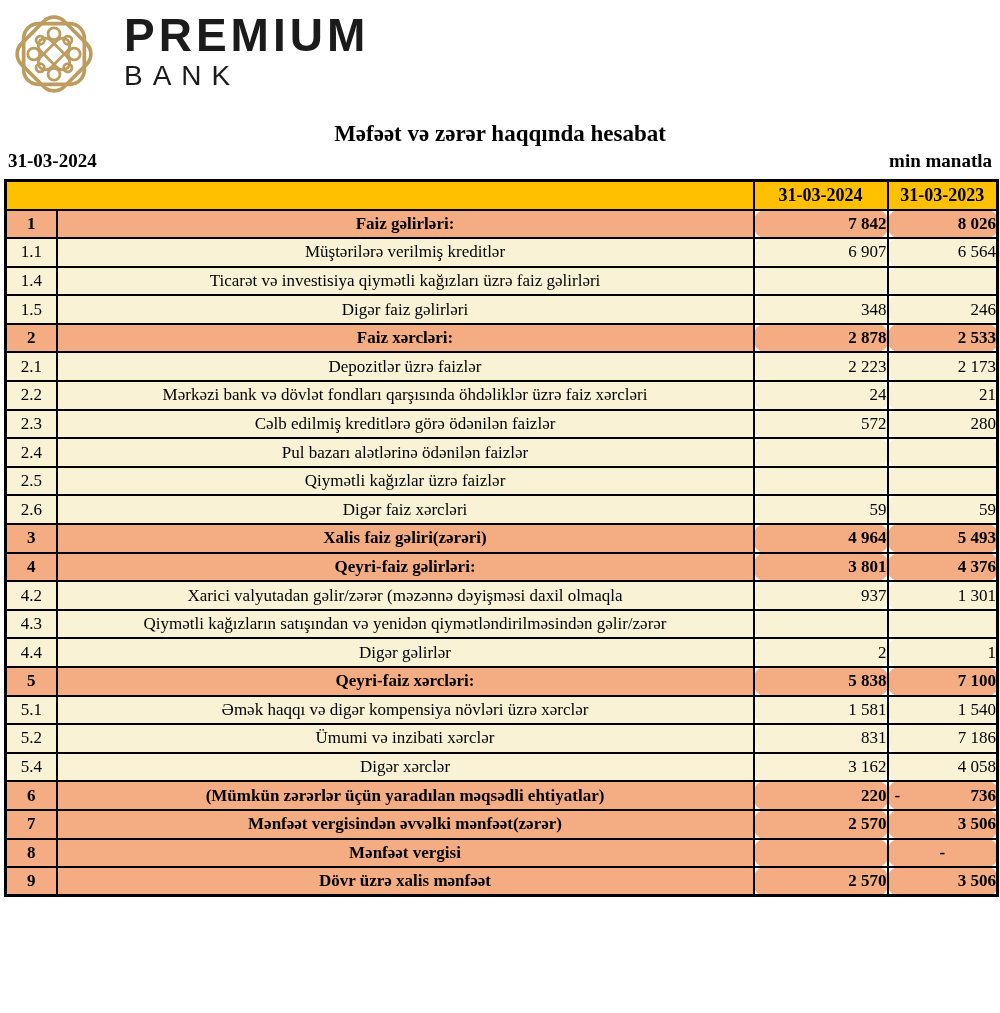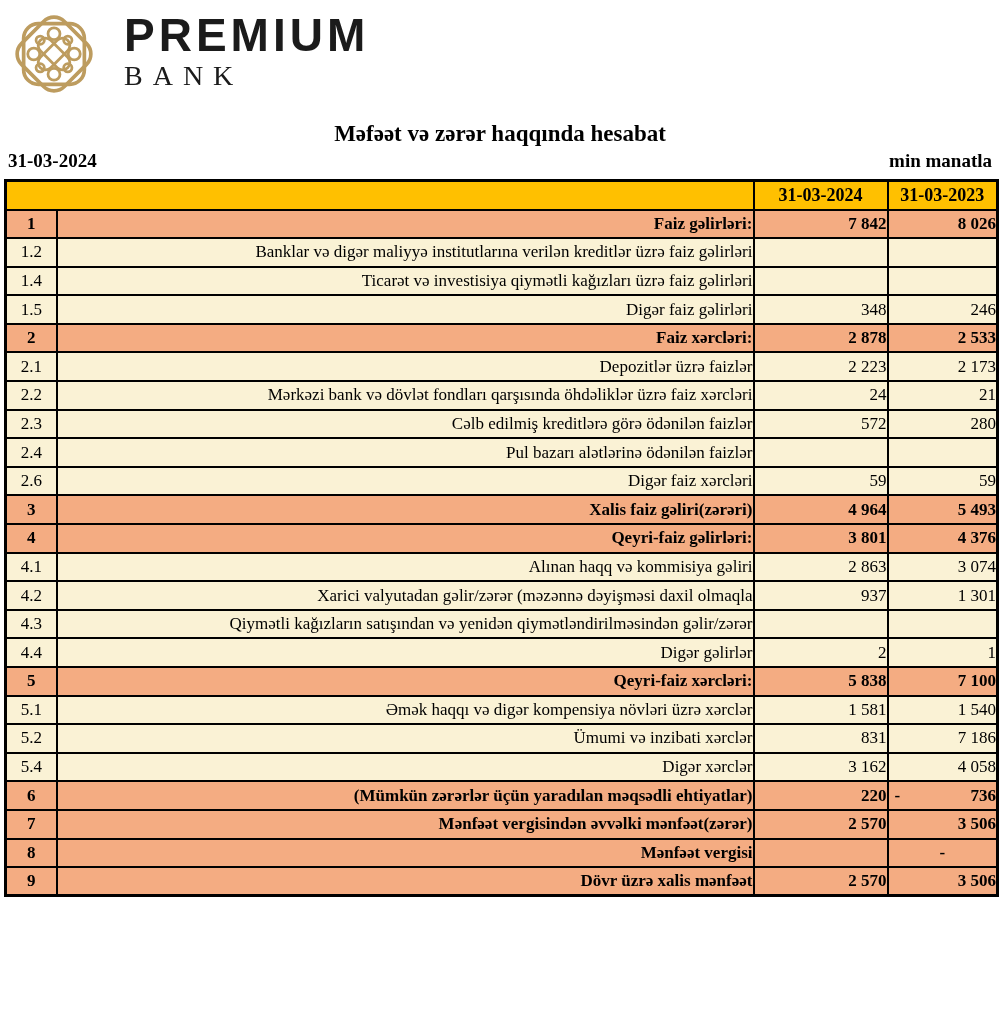--- a/index.html
+++ b/index.html
@@ -9,21 +9,21 @@
   }
   
   .brand-row{display:flex;align-items:flex-start;padding:8px 16px 0 8px;height:100px;box-sizing:border-box;}
   .logo-svg{width:92px;height:92px;display:block;}
   .wordmark{margin-left:24px;padding-top:4px;}
   .wordmark-main{
     font-family:"Liberation Sans", sans-serif;font-weight:bold;
     font-size:46px;line-height:1.0;letter-spacing:4px;color:#1b1b1b;
   }
   .wordmark-sub{
-    font-family:Liberation Serif, serif;font-weight:normal;
+    font-family:Liberation Sans, sans-serif;font-weight:normal;
     font-size:28px;line-height:1.05;letter-spacing:10px;color:#1b1b1b;margin-top:3px;
   }
   
   .report-title{
     text-align:center;font-weight:bold;font-size:23px;line-height:24px;margin-top:22px;
   }
   .subhead{
     display:flex;justify-content:space-between;align-items:baseline;
     font-weight:bold;font-size:19px;line-height:26px;padding:0 8px 0 8px;margin-top:2px;
   }
@@ -39,22 +39,22 @@
     font-size:17px;vertical-align:middle;
     padding:0;
   }
   tr.h{height:29px;}
   tr.r{height:28.6px;}
   th.gold{background:#FFC000;}
   th.gold.date{font-weight:bold;font-size:18px;text-align:center;}
   tr.normal td{background:#FAF2D5;}
   tr.section td{background:#F4AC82;font-weight:bold;}
   td.num{text-align:center;}
-  td.desc{text-align:right;padding-left:6px;}
-  td.val{text-align:right;padding-right:9px;}
+  td.desc{text-align:center;padding-left:6px;}
+  td.val{text-align:right;padding-right:9px;border-radius:11px;}
   td.val.center{text-align:center;padding-right:0;}
   .split{display:flex;justify-content:space-between;padding-left:6px;}
   col.c-num{width:51px;}
   col.c-desc{width:697px;}
   col.c-v1{width:134px;}
   col.c-v2{width:110px;}
 </style>
 </head>
 <body>
 
@@ -102,24 +102,24 @@
     </tr>
   </thead>
   <tbody id="pl-body">
       <tr class="r section">
     <td class="num">1</td>
     <td class="desc">Faiz gəlirləri:</td>
     <td class="val">7 842</td>
     <td class="val">8 026</td>
   </tr>
       <tr class="r normal">
-    <td class="num">1.2</td>
-    <td class="desc">Banklar və digər maliyyə institutlarına verilən kreditlər üzrə faiz gəlirləri</td>
-    <td class="val"></td>
-    <td class="val"></td>
+    <td class="num">1.1</td>
+    <td class="desc">Müştərilərə verilmiş kreditlər</td>
+    <td class="val">6 907</td>
+    <td class="val">6 564</td>
   </tr>
       <tr class="r normal">
     <td class="num">1.4</td>
     <td class="desc">Ticarət və investisiya qiymətli kağızları üzrə faiz gəlirləri</td>
     <td class="val"></td>
     <td class="val"></td>
   </tr>
       <tr class="r normal">
     <td class="num">1.5</td>
     <td class="desc">Digər faiz gəlirləri</td>
@@ -150,42 +150,42 @@
     <td class="val">572</td>
     <td class="val">280</td>
   </tr>
       <tr class="r normal">
     <td class="num">2.4</td>
     <td class="desc">Pul bazarı alətlərinə ödənilən faizlər</td>
     <td class="val"></td>
     <td class="val"></td>
   </tr>
       <tr class="r normal">
+    <td class="num">2.5</td>
+    <td class="desc">Qiymətli kağızlar üzrə faizlər</td>
+    <td class="val"></td>
+    <td class="val"></td>
+  </tr>
+      <tr class="r normal">
     <td class="num">2.6</td>
     <td class="desc">Digər faiz xərcləri</td>
     <td class="val">59</td>
     <td class="val">59</td>
   </tr>
       <tr class="r section">
     <td class="num">3</td>
     <td class="desc">Xalis faiz gəliri(zərəri)</td>
     <td class="val">4 964</td>
     <td class="val">5 493</td>
   </tr>
       <tr class="r section">
     <td class="num">4</td>
     <td class="desc">Qeyri-faiz gəlirləri:</td>
     <td class="val">3 801</td>
     <td class="val">4 376</td>
-  </tr>
-      <tr class="r normal">
-    <td class="num">4.1</td>
-    <td class="desc">Alınan haqq və kommisiya gəliri</td>
-    <td class="val">2 863</td>
-    <td class="val">3 074</td>
   </tr>
       <tr class="r normal">
     <td class="num">4.2</td>
     <td class="desc">Xarici valyutadan gəlir/zərər (məzənnə dəyişməsi daxil olmaqla</td>
     <td class="val">937</td>
     <td class="val">1 301</td>
   </tr>
       <tr class="r normal">
     <td class="num">4.3</td>
     <td class="desc">Qiymətli kağızların satışından və yenidən qiymətləndirilməsindən gəlir/zərər</td>

